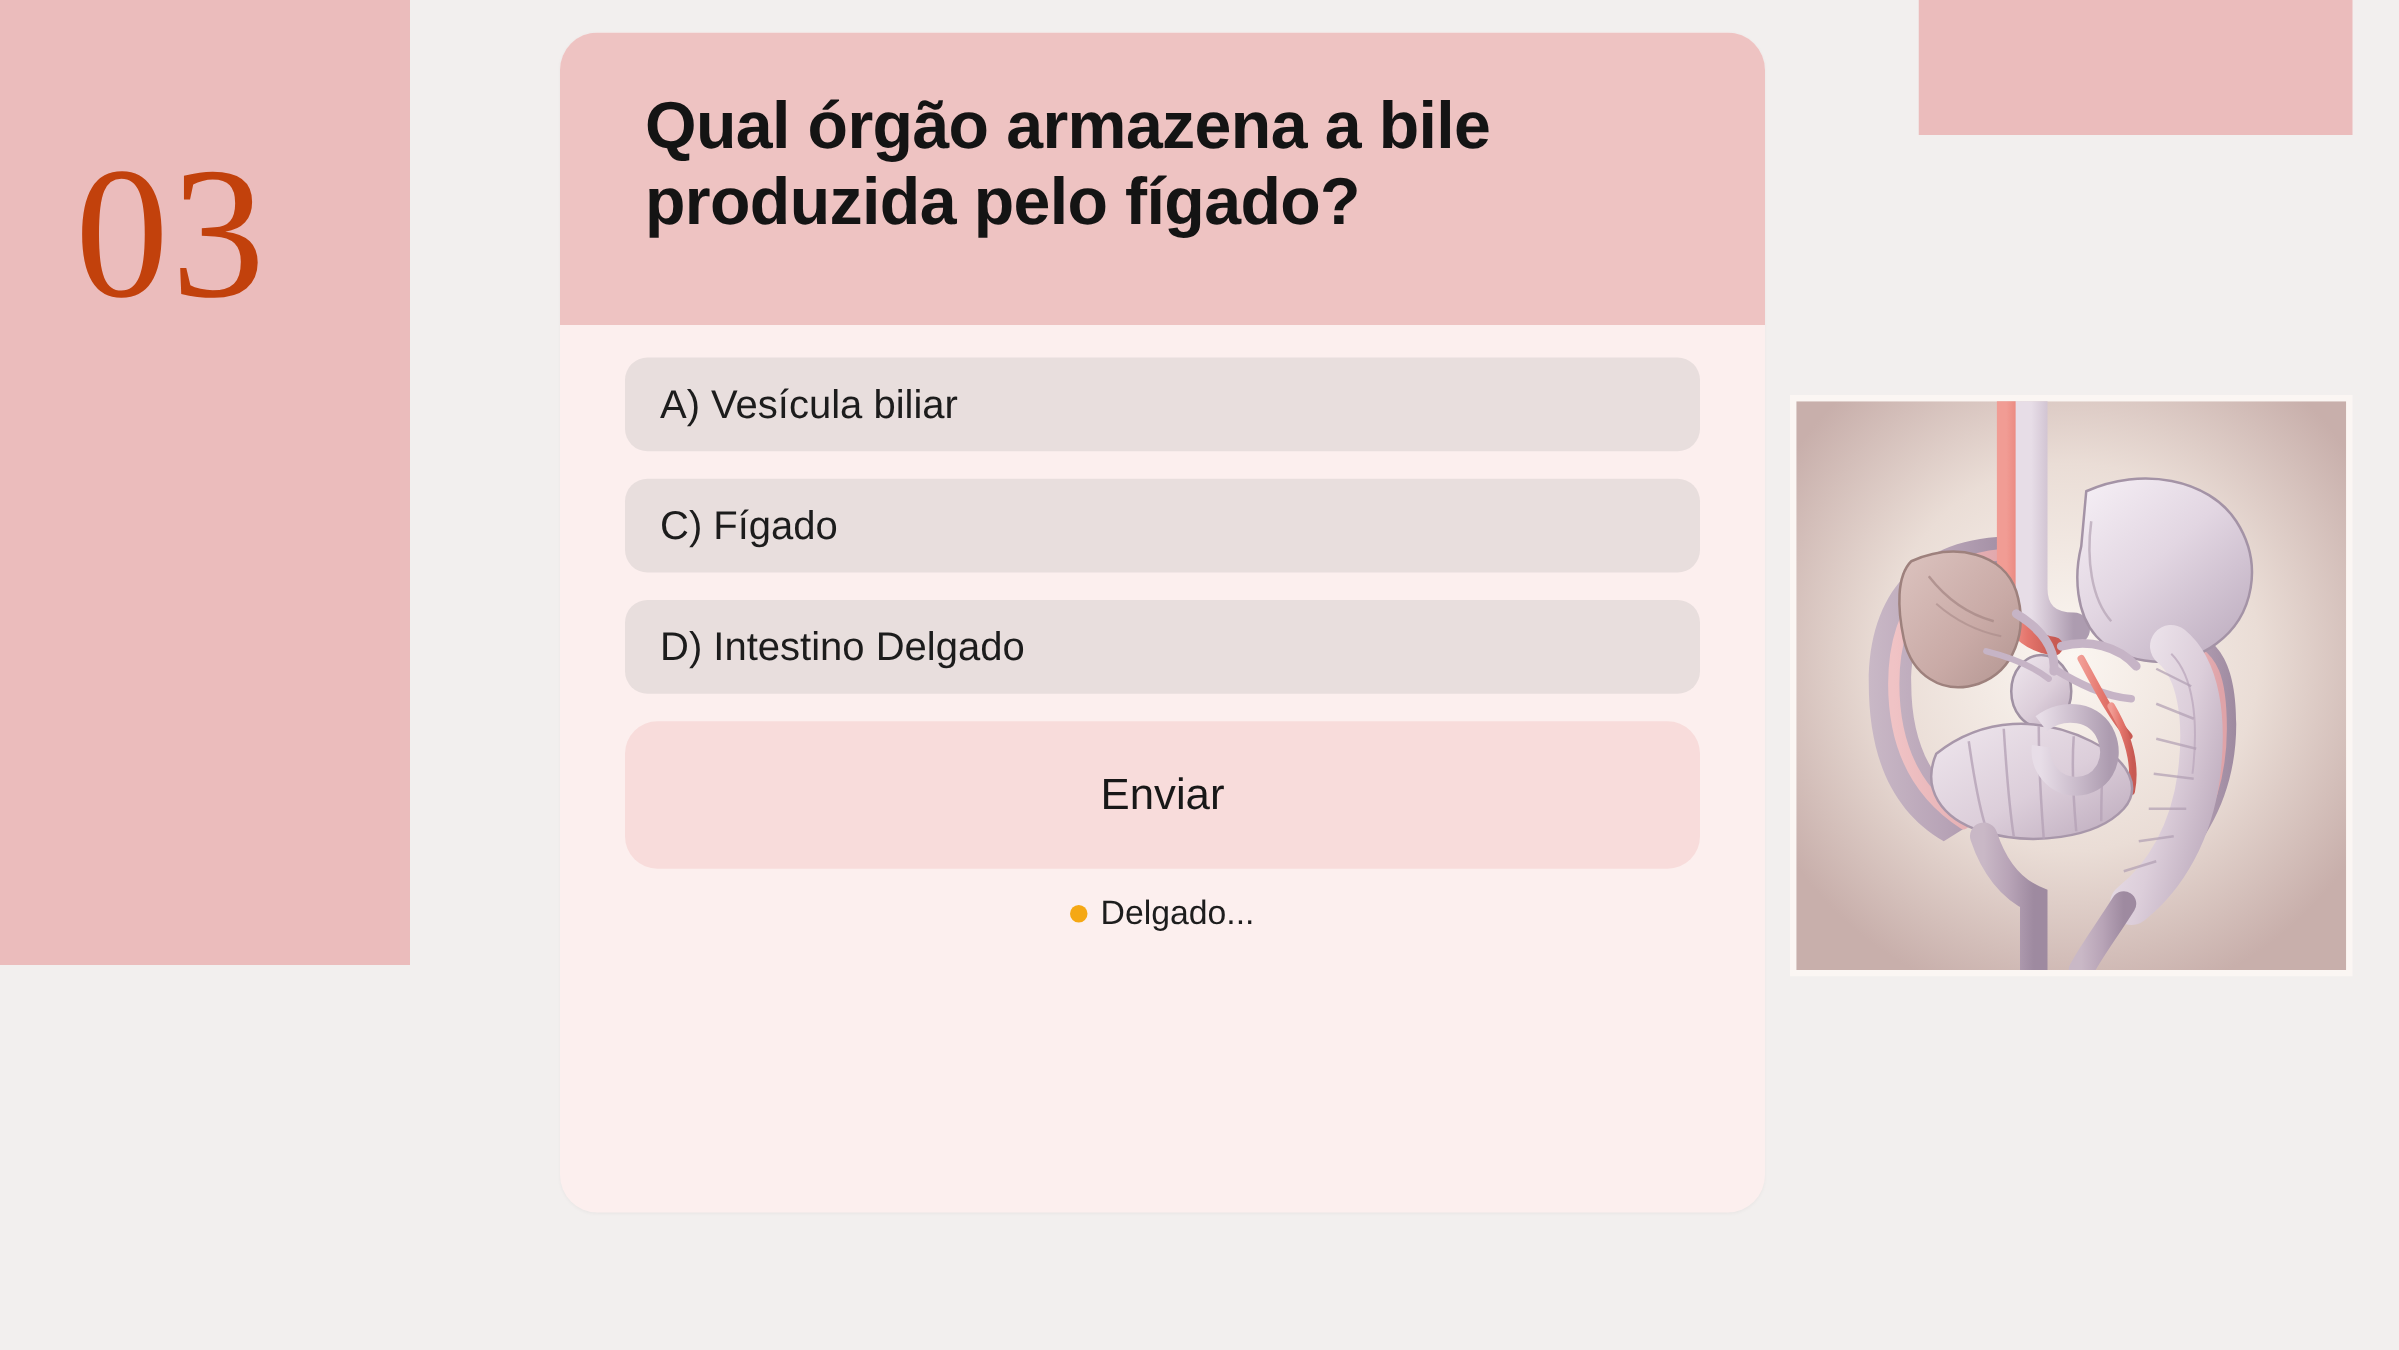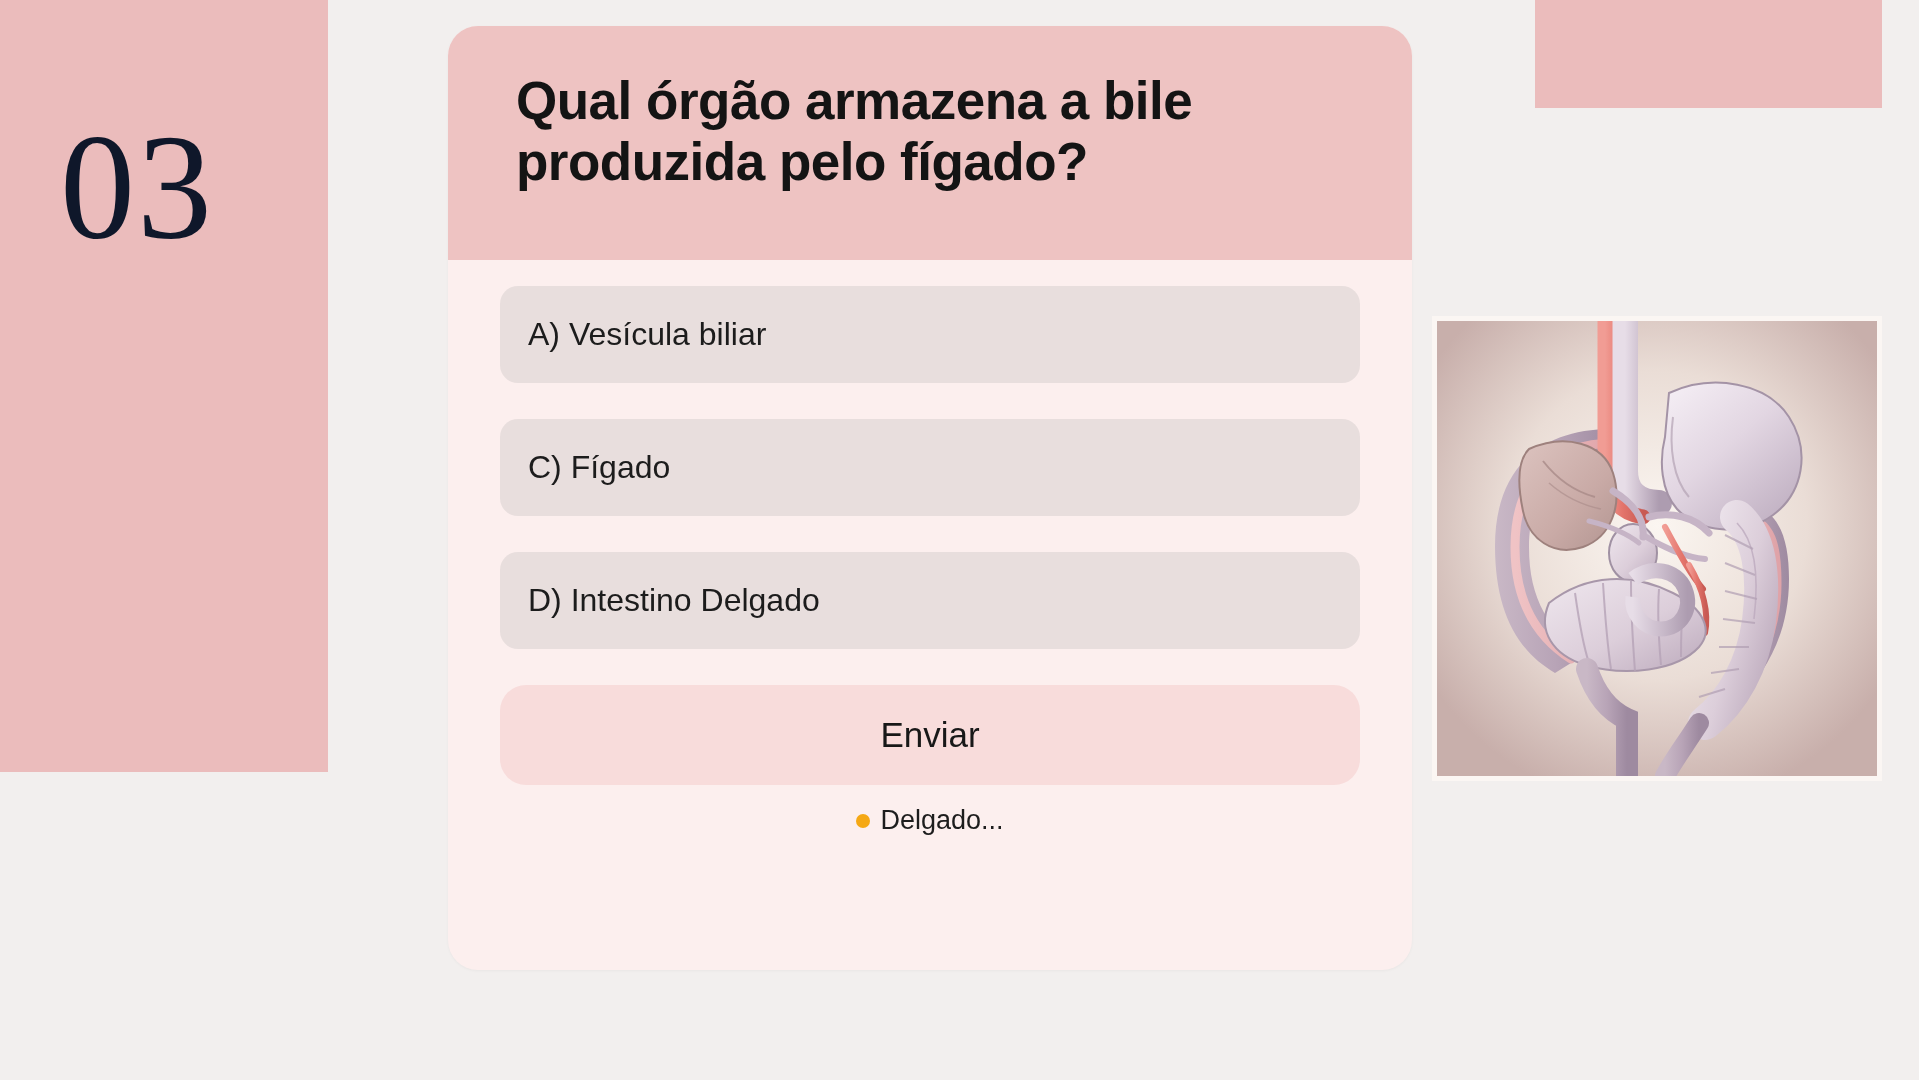--- a/index.html
+++ b/index.html
@@ -25,21 +25,21 @@
     background: #EBBCBC;
   }
   .deco-number {
     position: absolute;
     left: 60px;
     top: 112px;
     font-family: "Liberation Serif", serif;
     font-size: 150px;
     line-height: 1;
     font-weight: 400;
-    color: #0f172a;
+    color: #c2410c;
     letter-spacing: 2px;
     user-select: none;
   }
   .deco-top-right {
     position: absolute;
     left: 1535px;
     top: 0;
     width: 347px;
     height: 108px;
     background: #EBBCBC;
@@ -74,40 +74,40 @@
   }
 
   .card-body {
     padding: 26px 52px 0 52px;
     box-sizing: border-box;
   }
 
   .option-row {
     background: #E8DEDD;
     border-radius: 18px;
-    height: 97px;
-    margin-bottom: 36px;
+    height: 75px;
+    margin-bottom: 22px;
     display: flex;
     align-items: center;
     padding: 0 28px;
     box-sizing: border-box;
     cursor: pointer;
   }
   .option-label {
     font-family: "Liberation Sans", sans-serif;
     font-size: 32px;
     color: #1c1c1c;
     font-weight: 400;
   }
 
   .submit-button {
     background: #F8DCDB;
     border: none;
     border-radius: 26px;
-    height: 100px;
+    height: 118px;
     width: 100%;
     margin-top: 6px;
     display: flex;
     align-items: center;
     justify-content: center;
     cursor: pointer;
     padding: 0;
   }
   .submit-label {
     font-family: "Liberation Sans", sans-serif;

